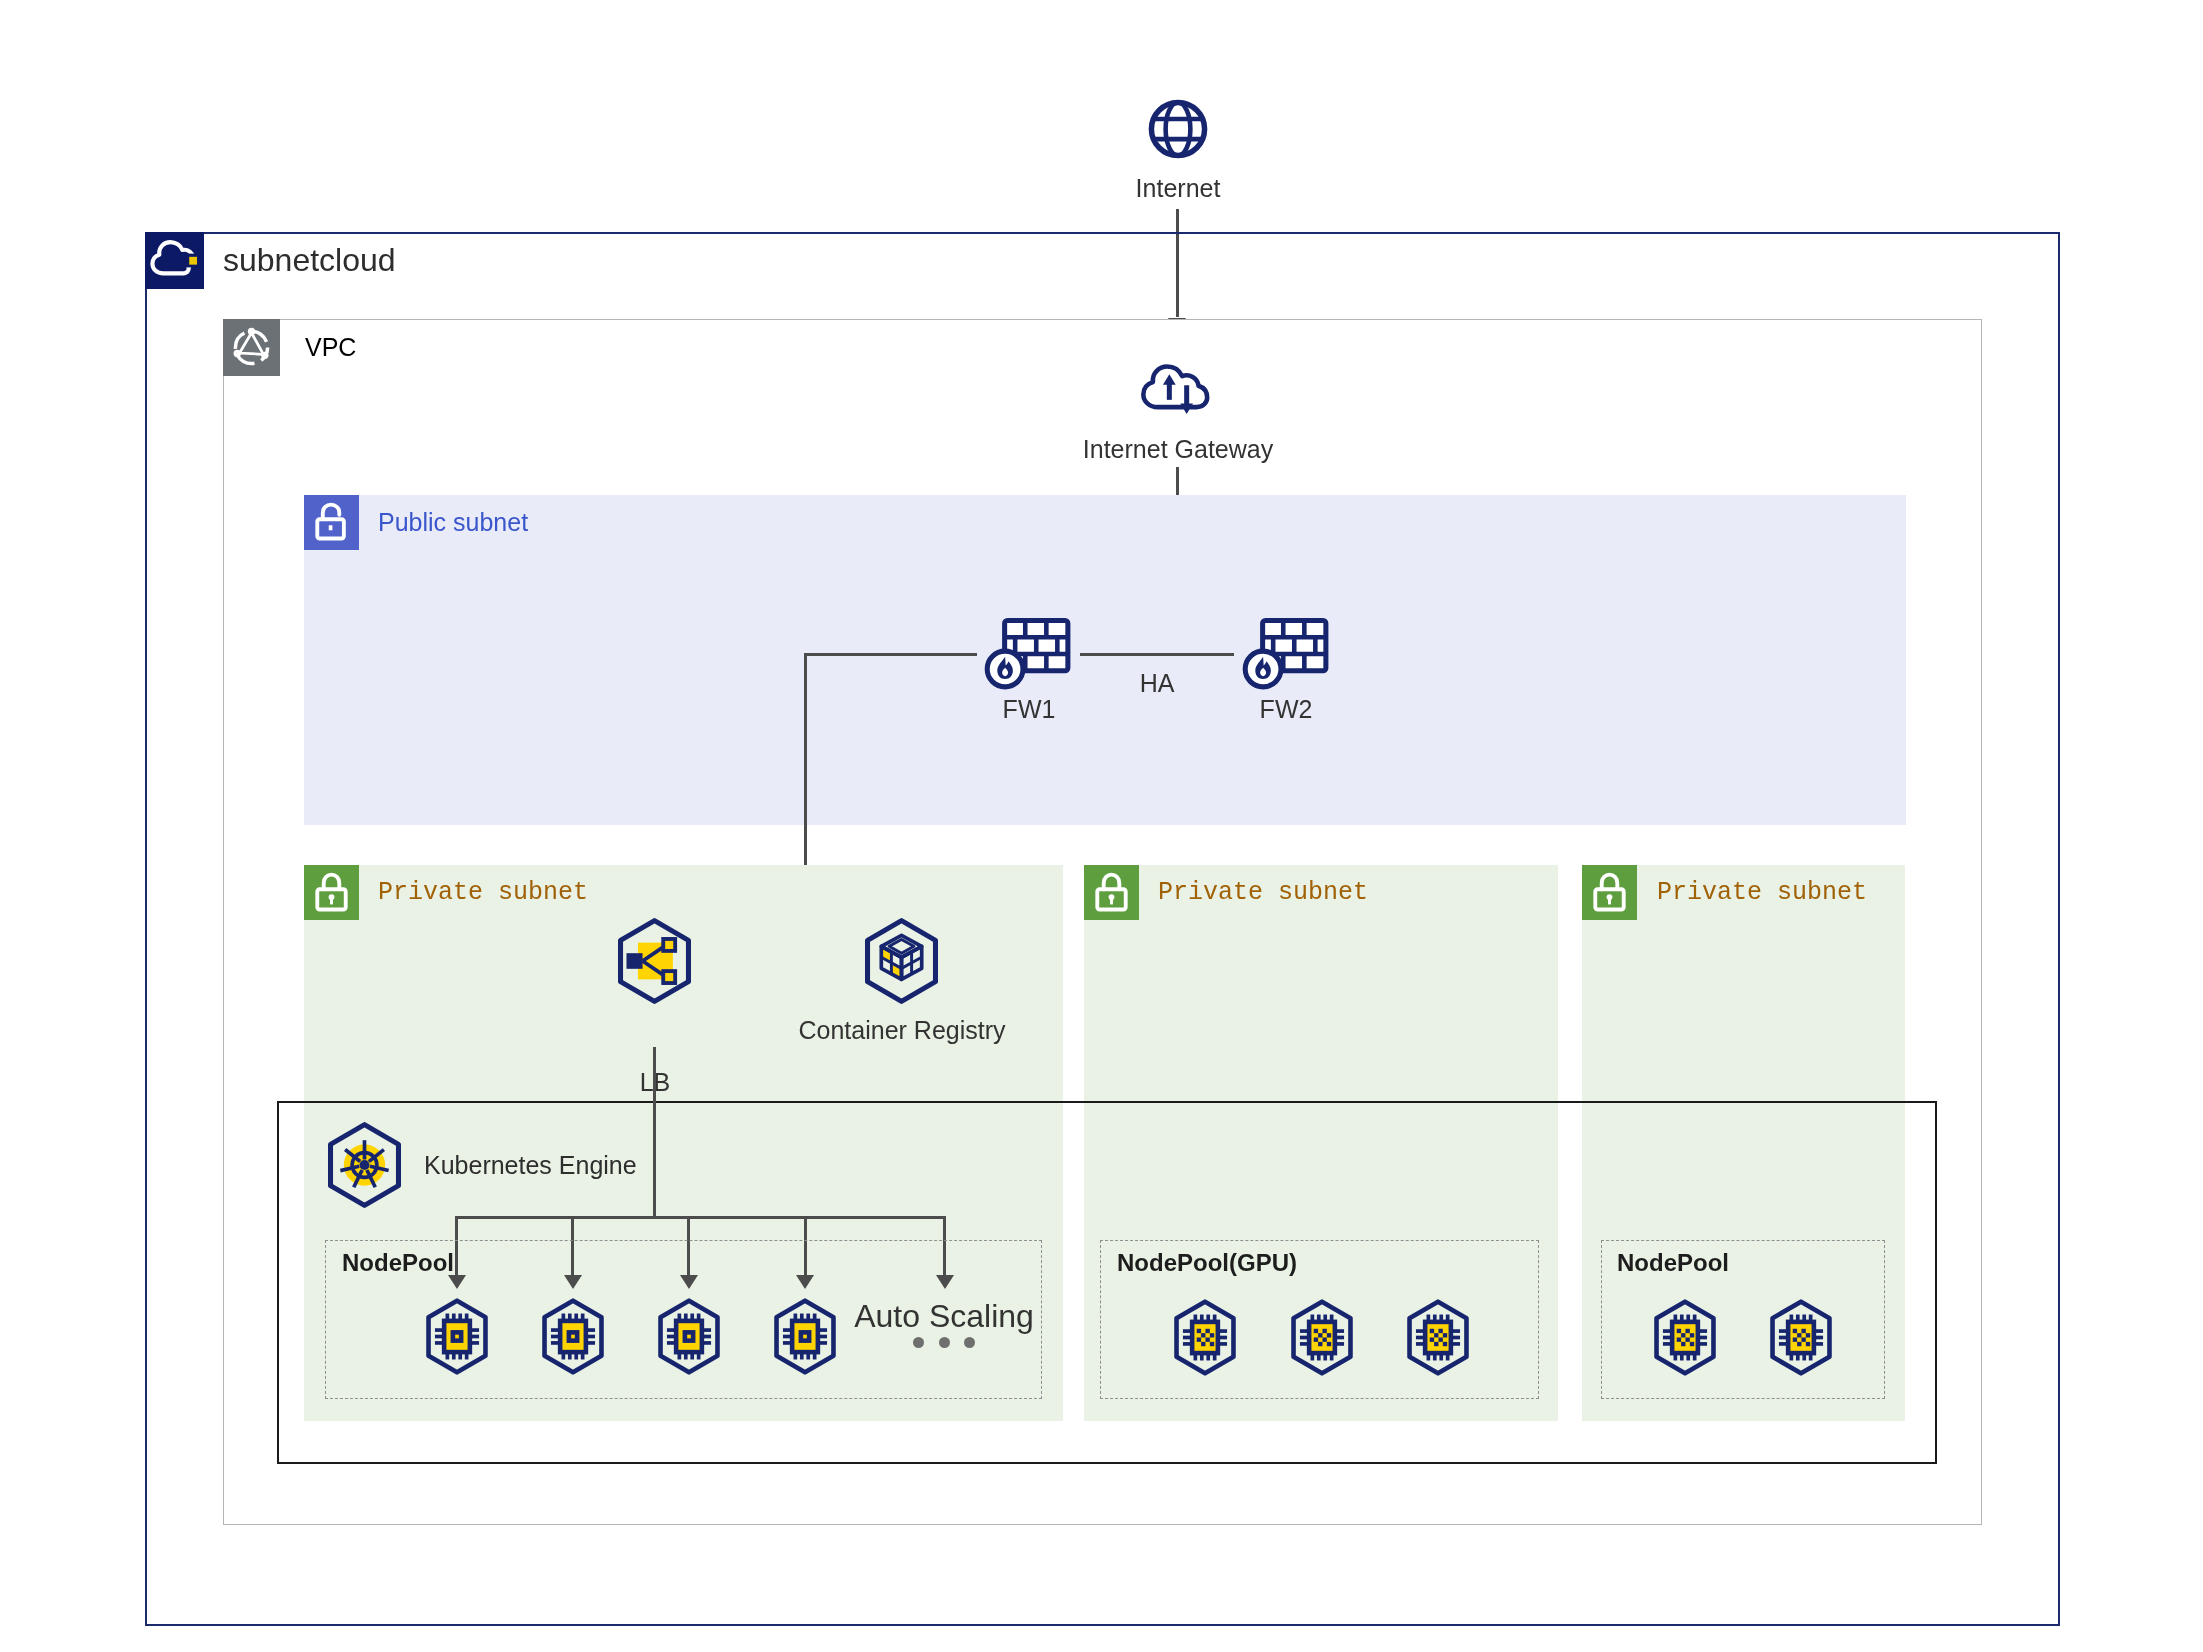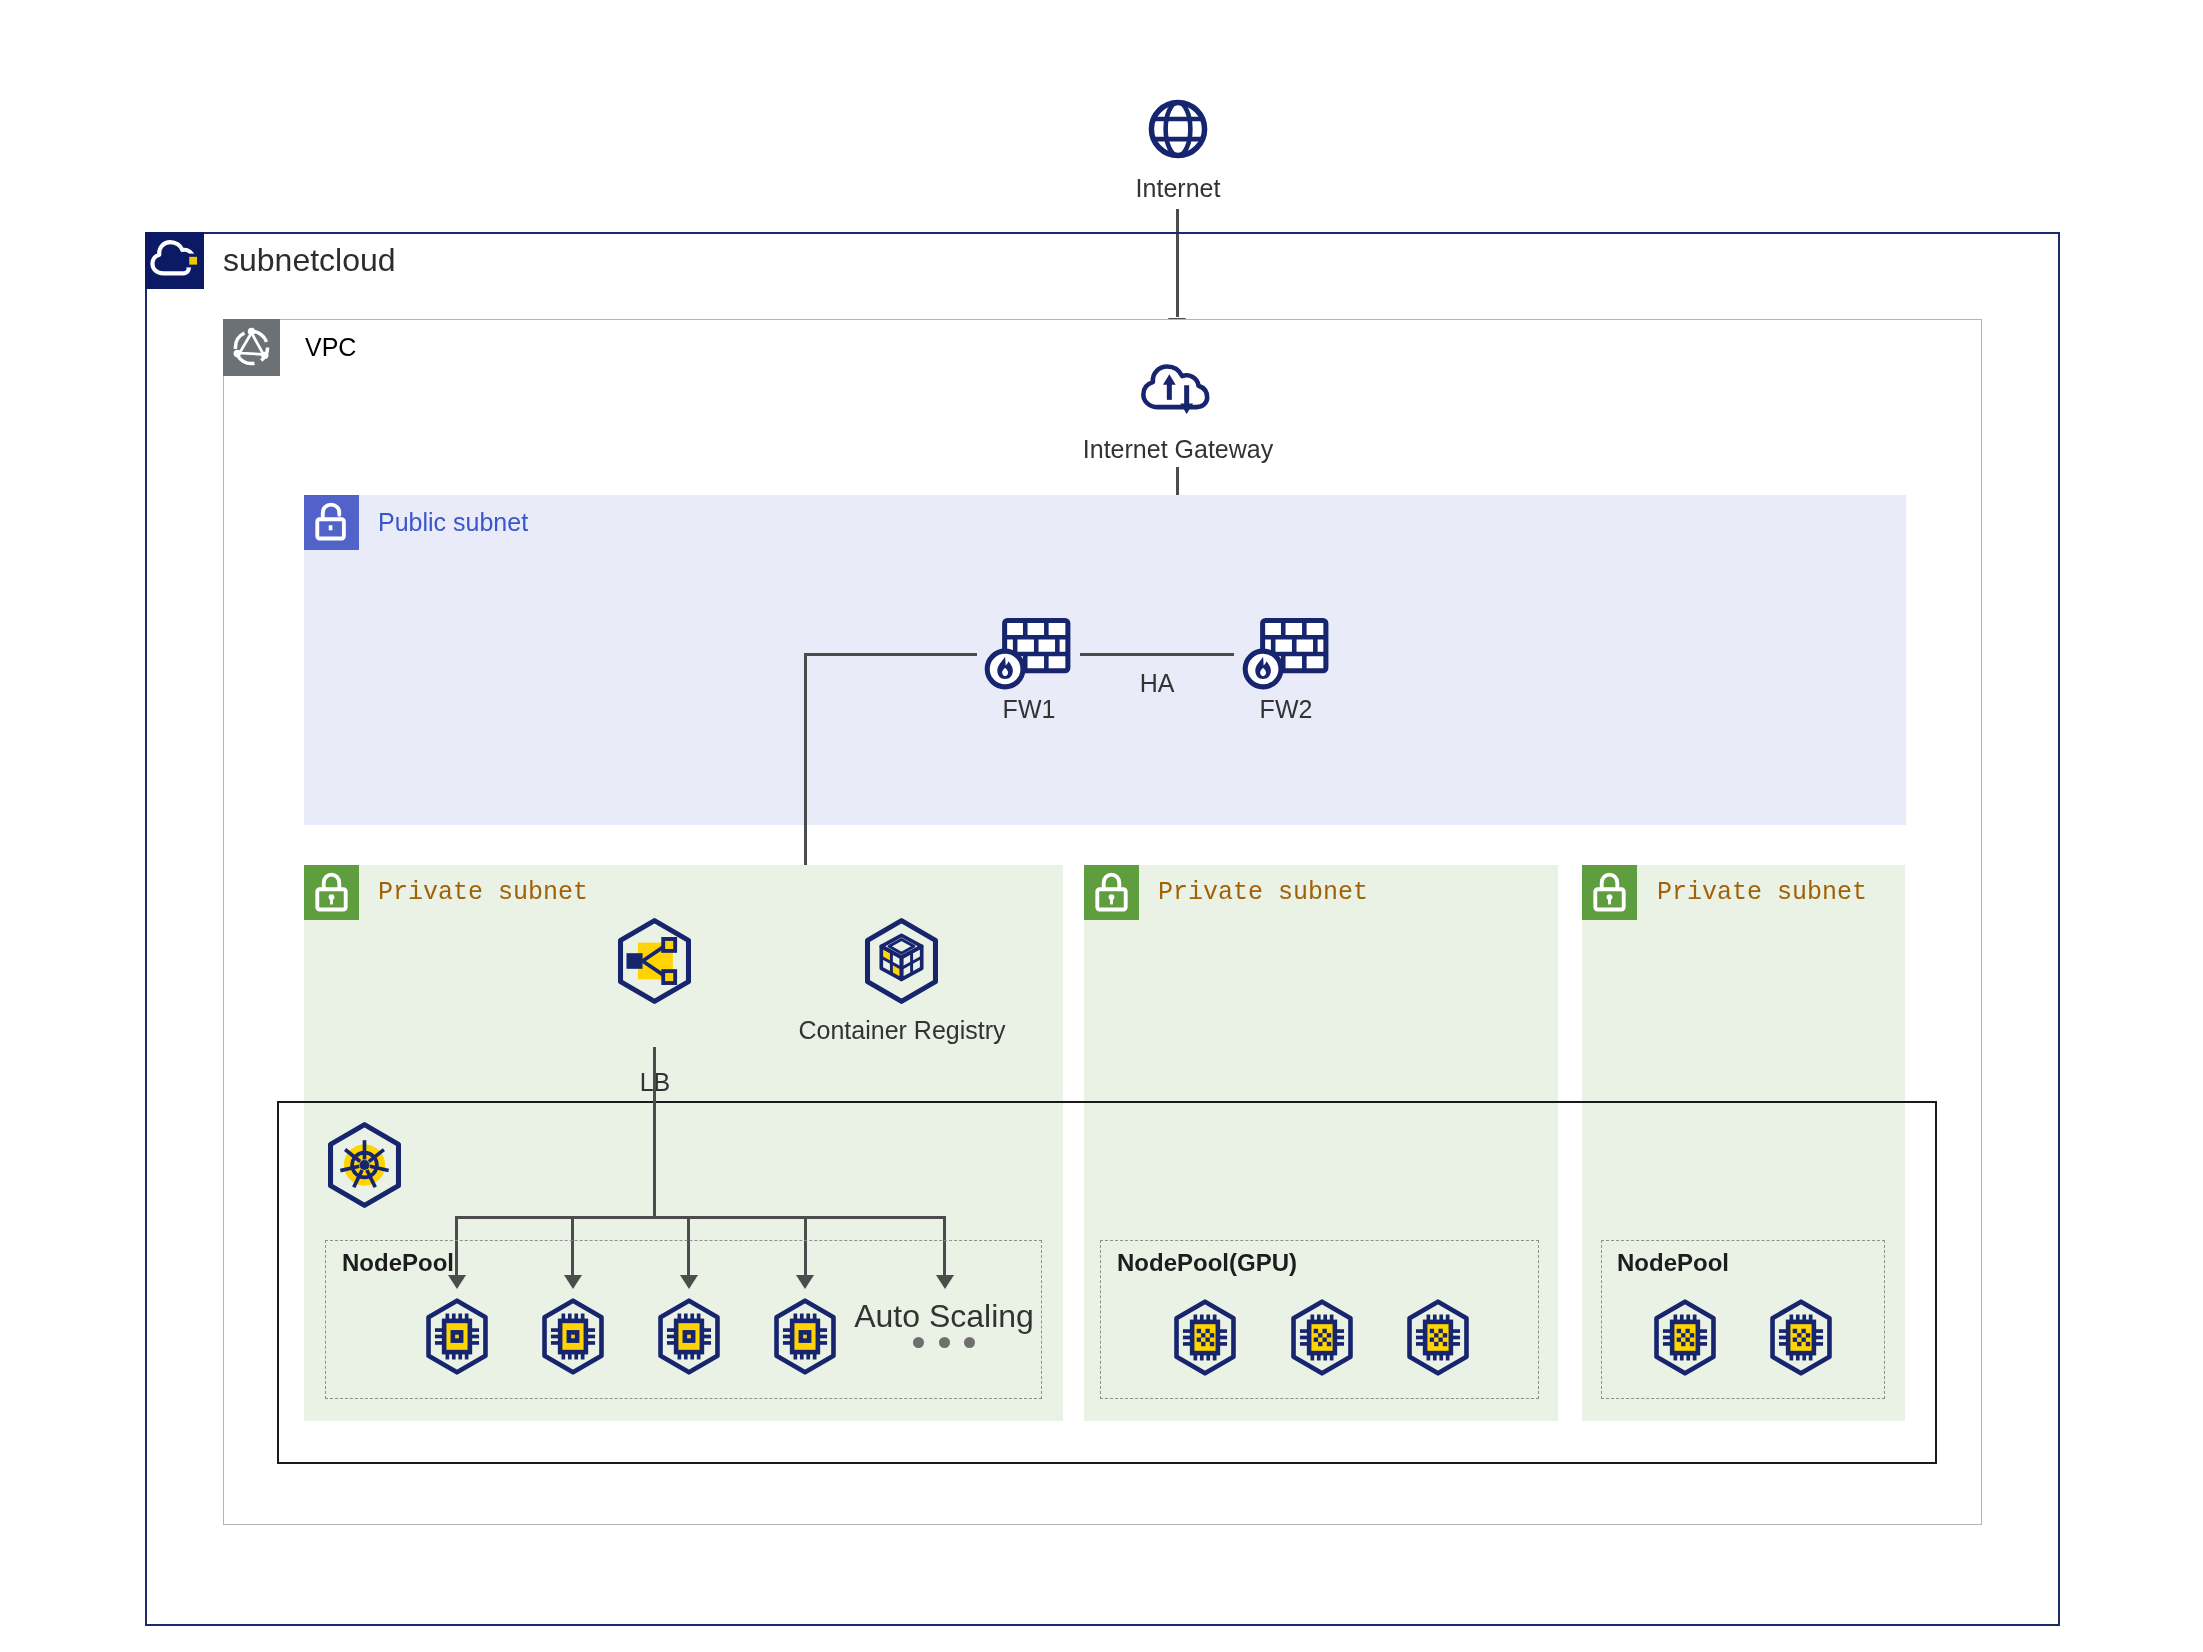--- a/index.html
+++ b/index.html
@@ -275,20 +275,21 @@
   <div class="lbl lbl-c" style="left:655px;top:1068px">LB</div>
   <svg class="icon" style="left:861px;top:916px" width="81" height="90" viewBox="0 0 88 98">
       <use href="#s-hex-cr"></use>
     </svg>
   <div class="lbl lbl-c" style="left:902px;top:1016px">Container Registry</div>
 
   <div class="box k8s-box" style="left:277px;top:1101px;width:1660px;height:363px"></div>
   <svg class="icon" style="left:324px;top:1120px" width="81" height="90" viewBox="0 0 88 98">
       <use href="#s-hex-k8s"></use>
     </svg>
+  <div class="lbl" style="left:424px;top:1120px;height:90px;line-height:90px;color:#2e2e2e">Kubernetes Engine</div>
 
   <div class="vline" style="left:653px;top:1047px;height:171px"></div>
   <div class="hline" style="left:455px;top:1216px;width:490px"></div>
   <div class="vline" style="left:455px;top:1216px;height:61px"></div>
   <div class="vline" style="left:571px;top:1216px;height:61px"></div>
   <div class="vline" style="left:687px;top:1216px;height:61px"></div>
   <div class="vline" style="left:804px;top:1216px;height:61px"></div>
   <div class="vline" style="left:943px;top:1216px;height:61px"></div>
   <div class="ah-down" style="left:448px;top:1275px"></div>
   <div class="ah-down" style="left:564px;top:1275px"></div>

